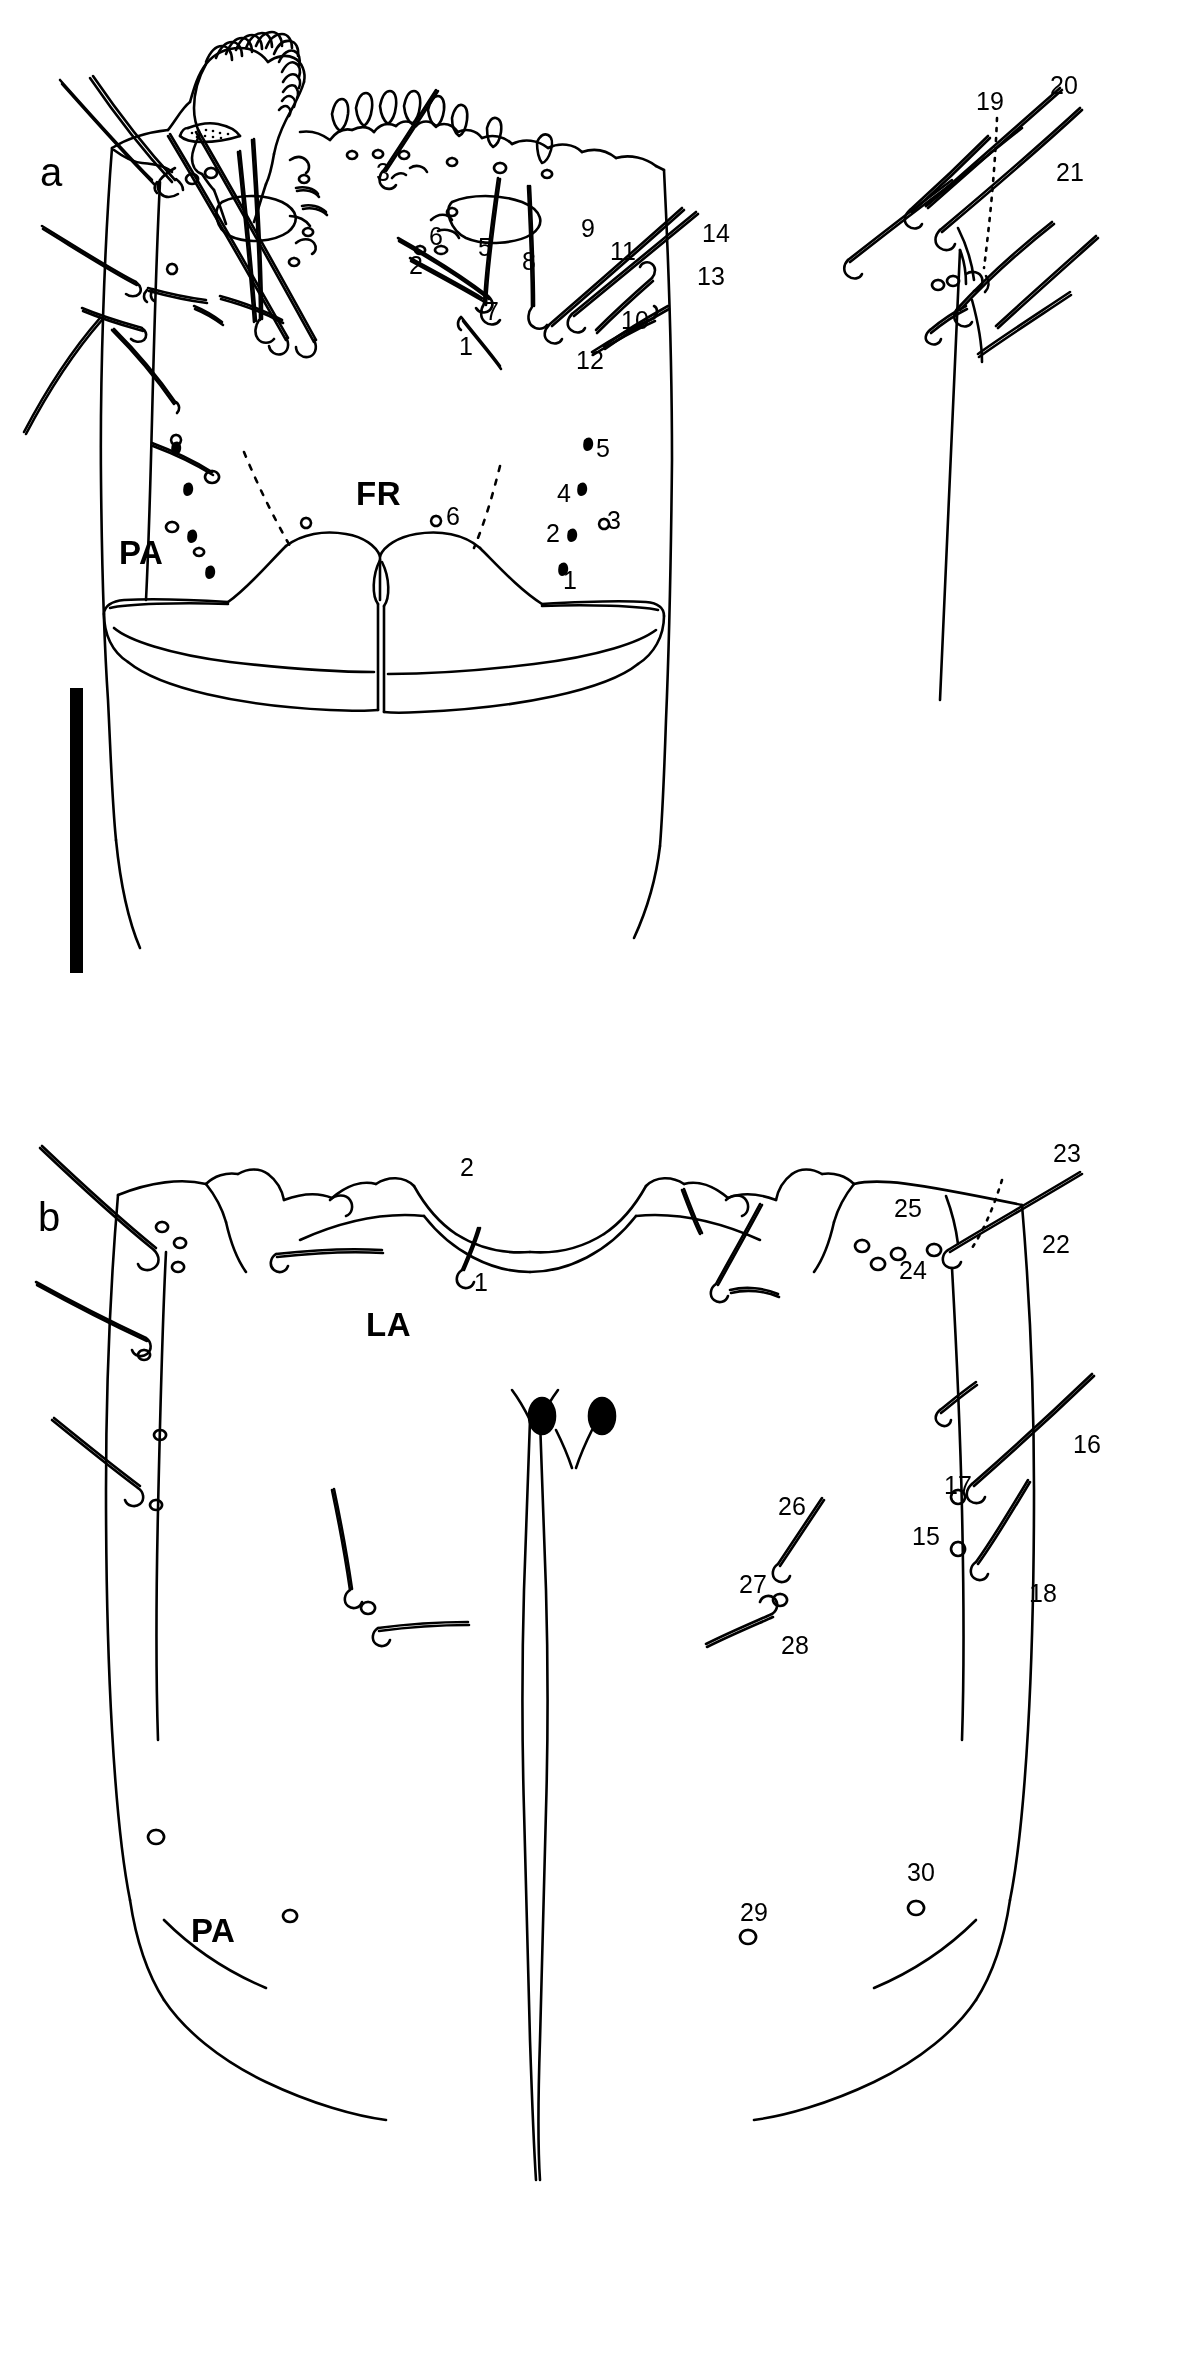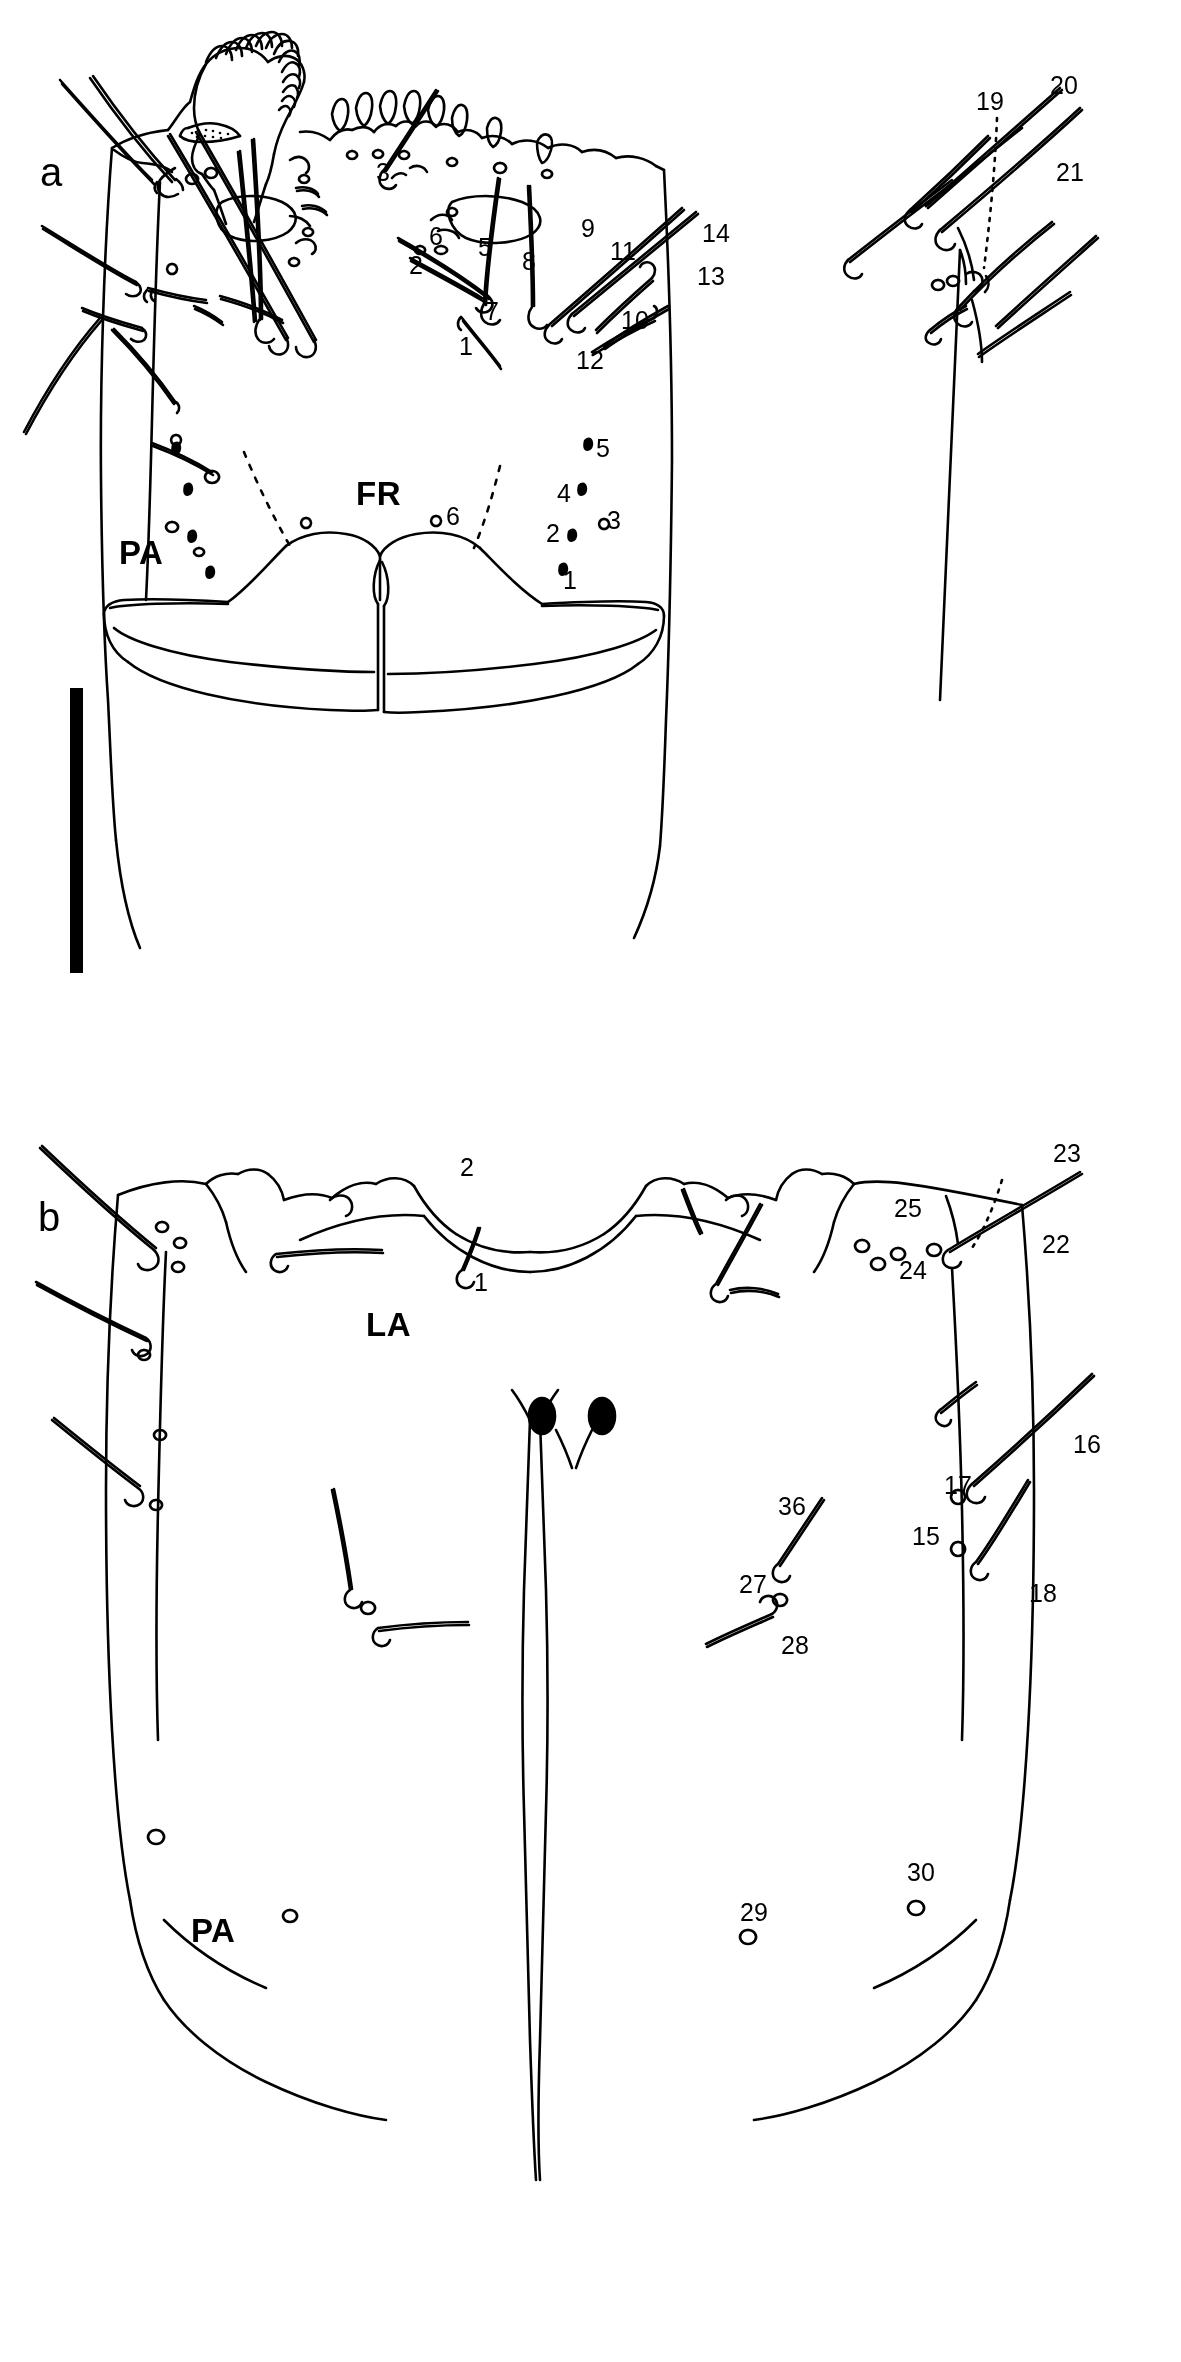--- a/index.html
+++ b/index.html
@@ -516,19 +516,19 @@
   <div class="lbl num" style="left:460px;top:1155px;">2</div>
   <div class="lbl num" style="left:474px;top:1270px;">1</div>
   <div class="lbl num" style="left:1005px;top:1141px;margin-left:48px;">23</div>
   <div class="lbl num" style="left:894px;top:1196px;">25</div>
   <div class="lbl num" style="left:899px;top:1258px;">24</div>
   <div class="lbl num" style="left:1042px;top:1232px;">22</div>
   <div class="lbl num" style="left:1073px;top:1432px;">16</div>
   <div class="lbl num" style="left:916px;top:1473px;margin-left:28px;">17</div>
   <div class="lbl num" style="left:912px;top:1524px;">15</div>
   <div class="lbl num" style="left:1001px;top:1581px;margin-left:28px;">18</div>
-  <div class="lbl num" style="left:778px;top:1494px;">36</div>
+  <div class="lbl num" style="left:778px;top:1494px;">26</div>
   <div class="lbl num" style="left:739px;top:1572px;">27</div>
   <div class="lbl num" style="left:781px;top:1633px;">28</div>
   <div class="lbl num" style="left:740px;top:1900px;">29</div>
   <div class="lbl num" style="left:907px;top:1860px;">30</div>
 
 </div>
 
 </body></html>

